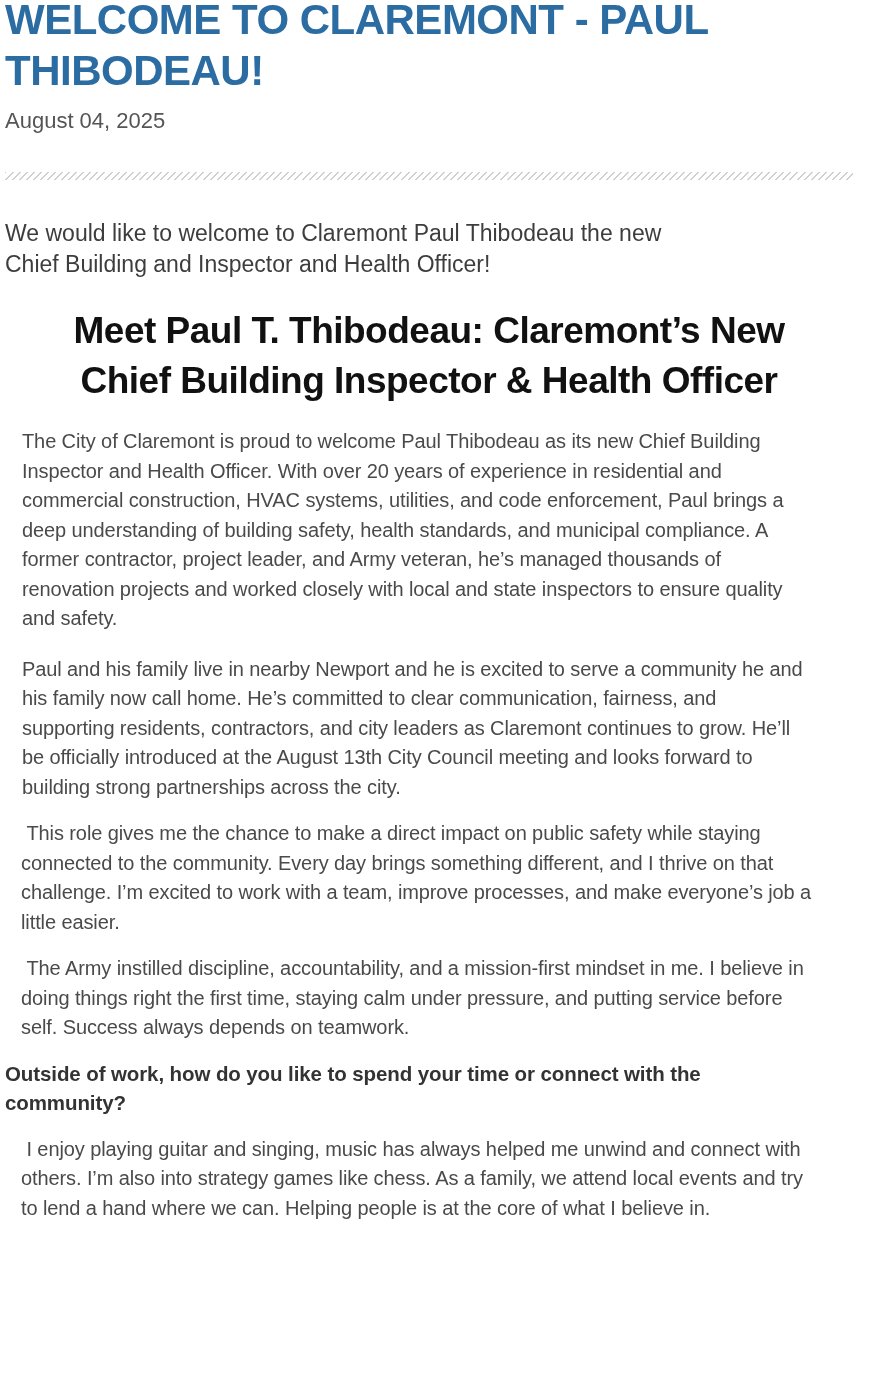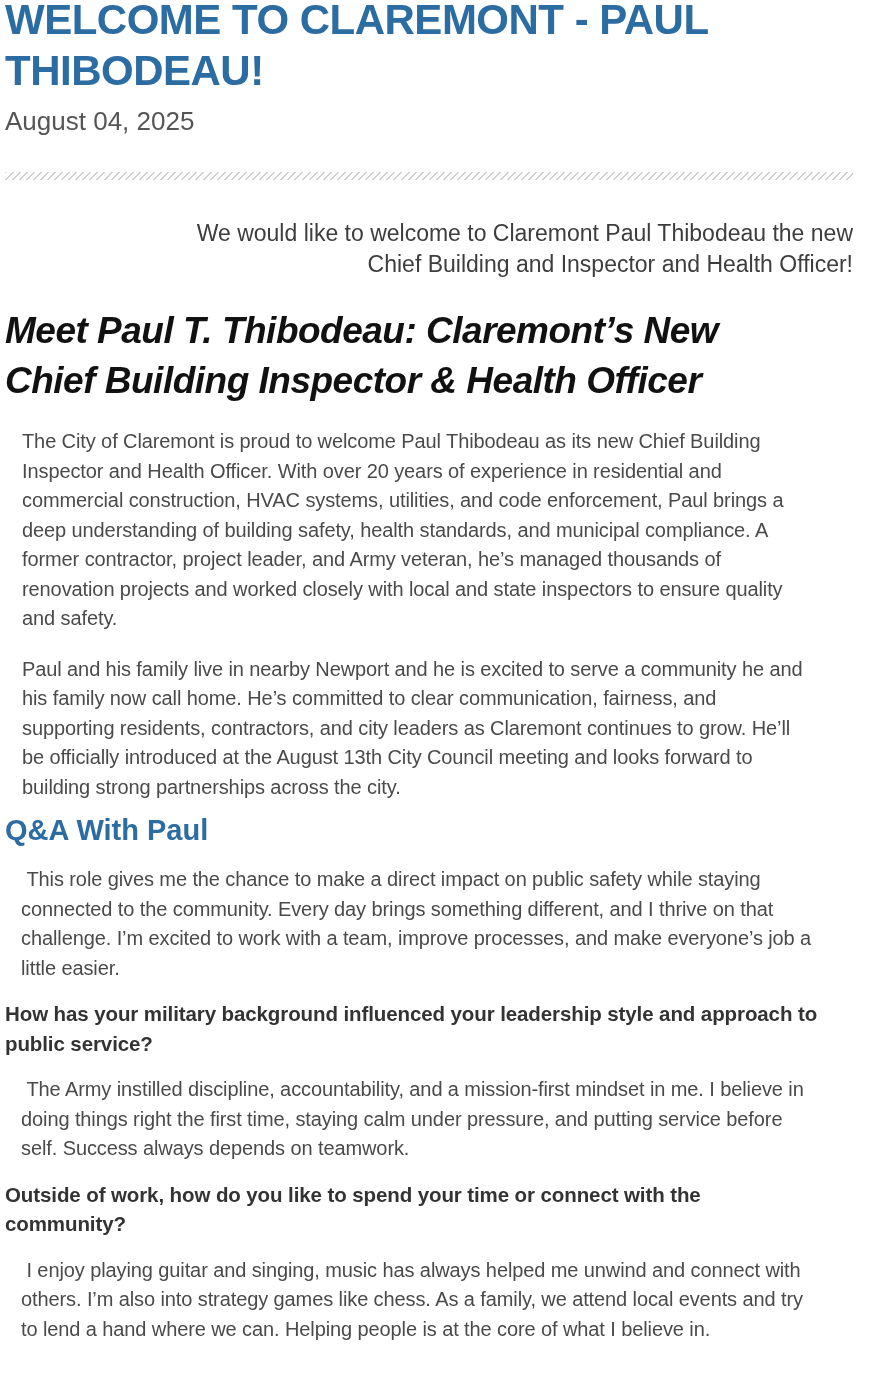--- a/index.html
+++ b/index.html
@@ -23,51 +23,50 @@
   .page-title {
     margin: -6px 0 0 0;
     font-size: 42px;
     line-height: 51px;
     font-weight: 700;
     color: #2b6ca3;
     letter-spacing: -0.5px;
   }
   .post-date {
     margin: 12px 0 0 0;
-    font-size: 26px;
+    font-size: 22px;
     line-height: 26px;
     color: #555555;
   }
   .hatched-divider {
     margin-top: 38px;
     height: 8px;
     width: 100%;
     background: repeating-linear-gradient(
       135deg,
       #cfcfcf 0px,
       #cfcfcf 1.4px,
       transparent 1.4px,
       transparent 5px
     );
   }
   .intro {
     margin: 38px 0 0 0;
     font-size: 23px;
     line-height: 31px;
     color: #3d3d3d;
-    text-align: right;
   }
   .headline {
     margin: 26px 0 0 0;
     font-size: 37px;
     line-height: 50px;
     font-weight: 700;
     color: #111111;
+    text-align: center;
     letter-spacing: -0.5px;
-    font-style: italic;
   }
   .body-para {
     margin: 21px 0 0 17px;
     font-size: 20px;
     line-height: 29.5px;
     color: #4a4a4a;
     letter-spacing: -0.1px;
   }
   .qa-heading {
     margin: 10px 0 0 0;
@@ -117,32 +116,29 @@
 former contractor, project leader, and Army veteran, he’s managed thousands of
 renovation projects and worked closely with local and state inspectors to ensure quality
 and safety.</p>
 
   <p class="body-para pre">Paul and his family live in nearby Newport and he is excited to serve a community he and
 his family now call home. He’s committed to clear communication, fairness, and
 supporting residents, contractors, and city leaders as Claremont continues to grow. He’ll
 be officially introduced at the August 13th City Council meeting and looks forward to
 building strong partnerships across the city.</p>
 
-  <h3 class="qa-heading">Q&amp;A With Paul</h3>
 
   <div>
     <p class="qa-answer pre">&nbsp;This role gives me the chance to make a direct impact on public safety while staying
 connected to the community. Every day brings something different, and I thrive on that
 challenge. I’m excited to work with a team, improve processes, and make everyone’s job a
 little easier.</p>
   </div>
 
   <div>
-    <p class="qa-question pre">How has your military background influenced your leadership style and approach to
-public service?</p>
     <p class="qa-answer pre">&nbsp;The Army instilled discipline, accountability, and a mission-first mindset in me. I believe in
 doing things right the first time, staying calm under pressure, and putting service before
 self. Success always depends on teamwork.</p>
   </div>
 
   <div>
     <p class="qa-question pre">Outside of work, how do you like to spend your time or connect with the
 community?</p>
     <p class="qa-answer pre">&nbsp;I enjoy playing guitar and singing, music has always helped me unwind and connect with
 others. I’m also into strategy games like chess. As a family, we attend local events and try

